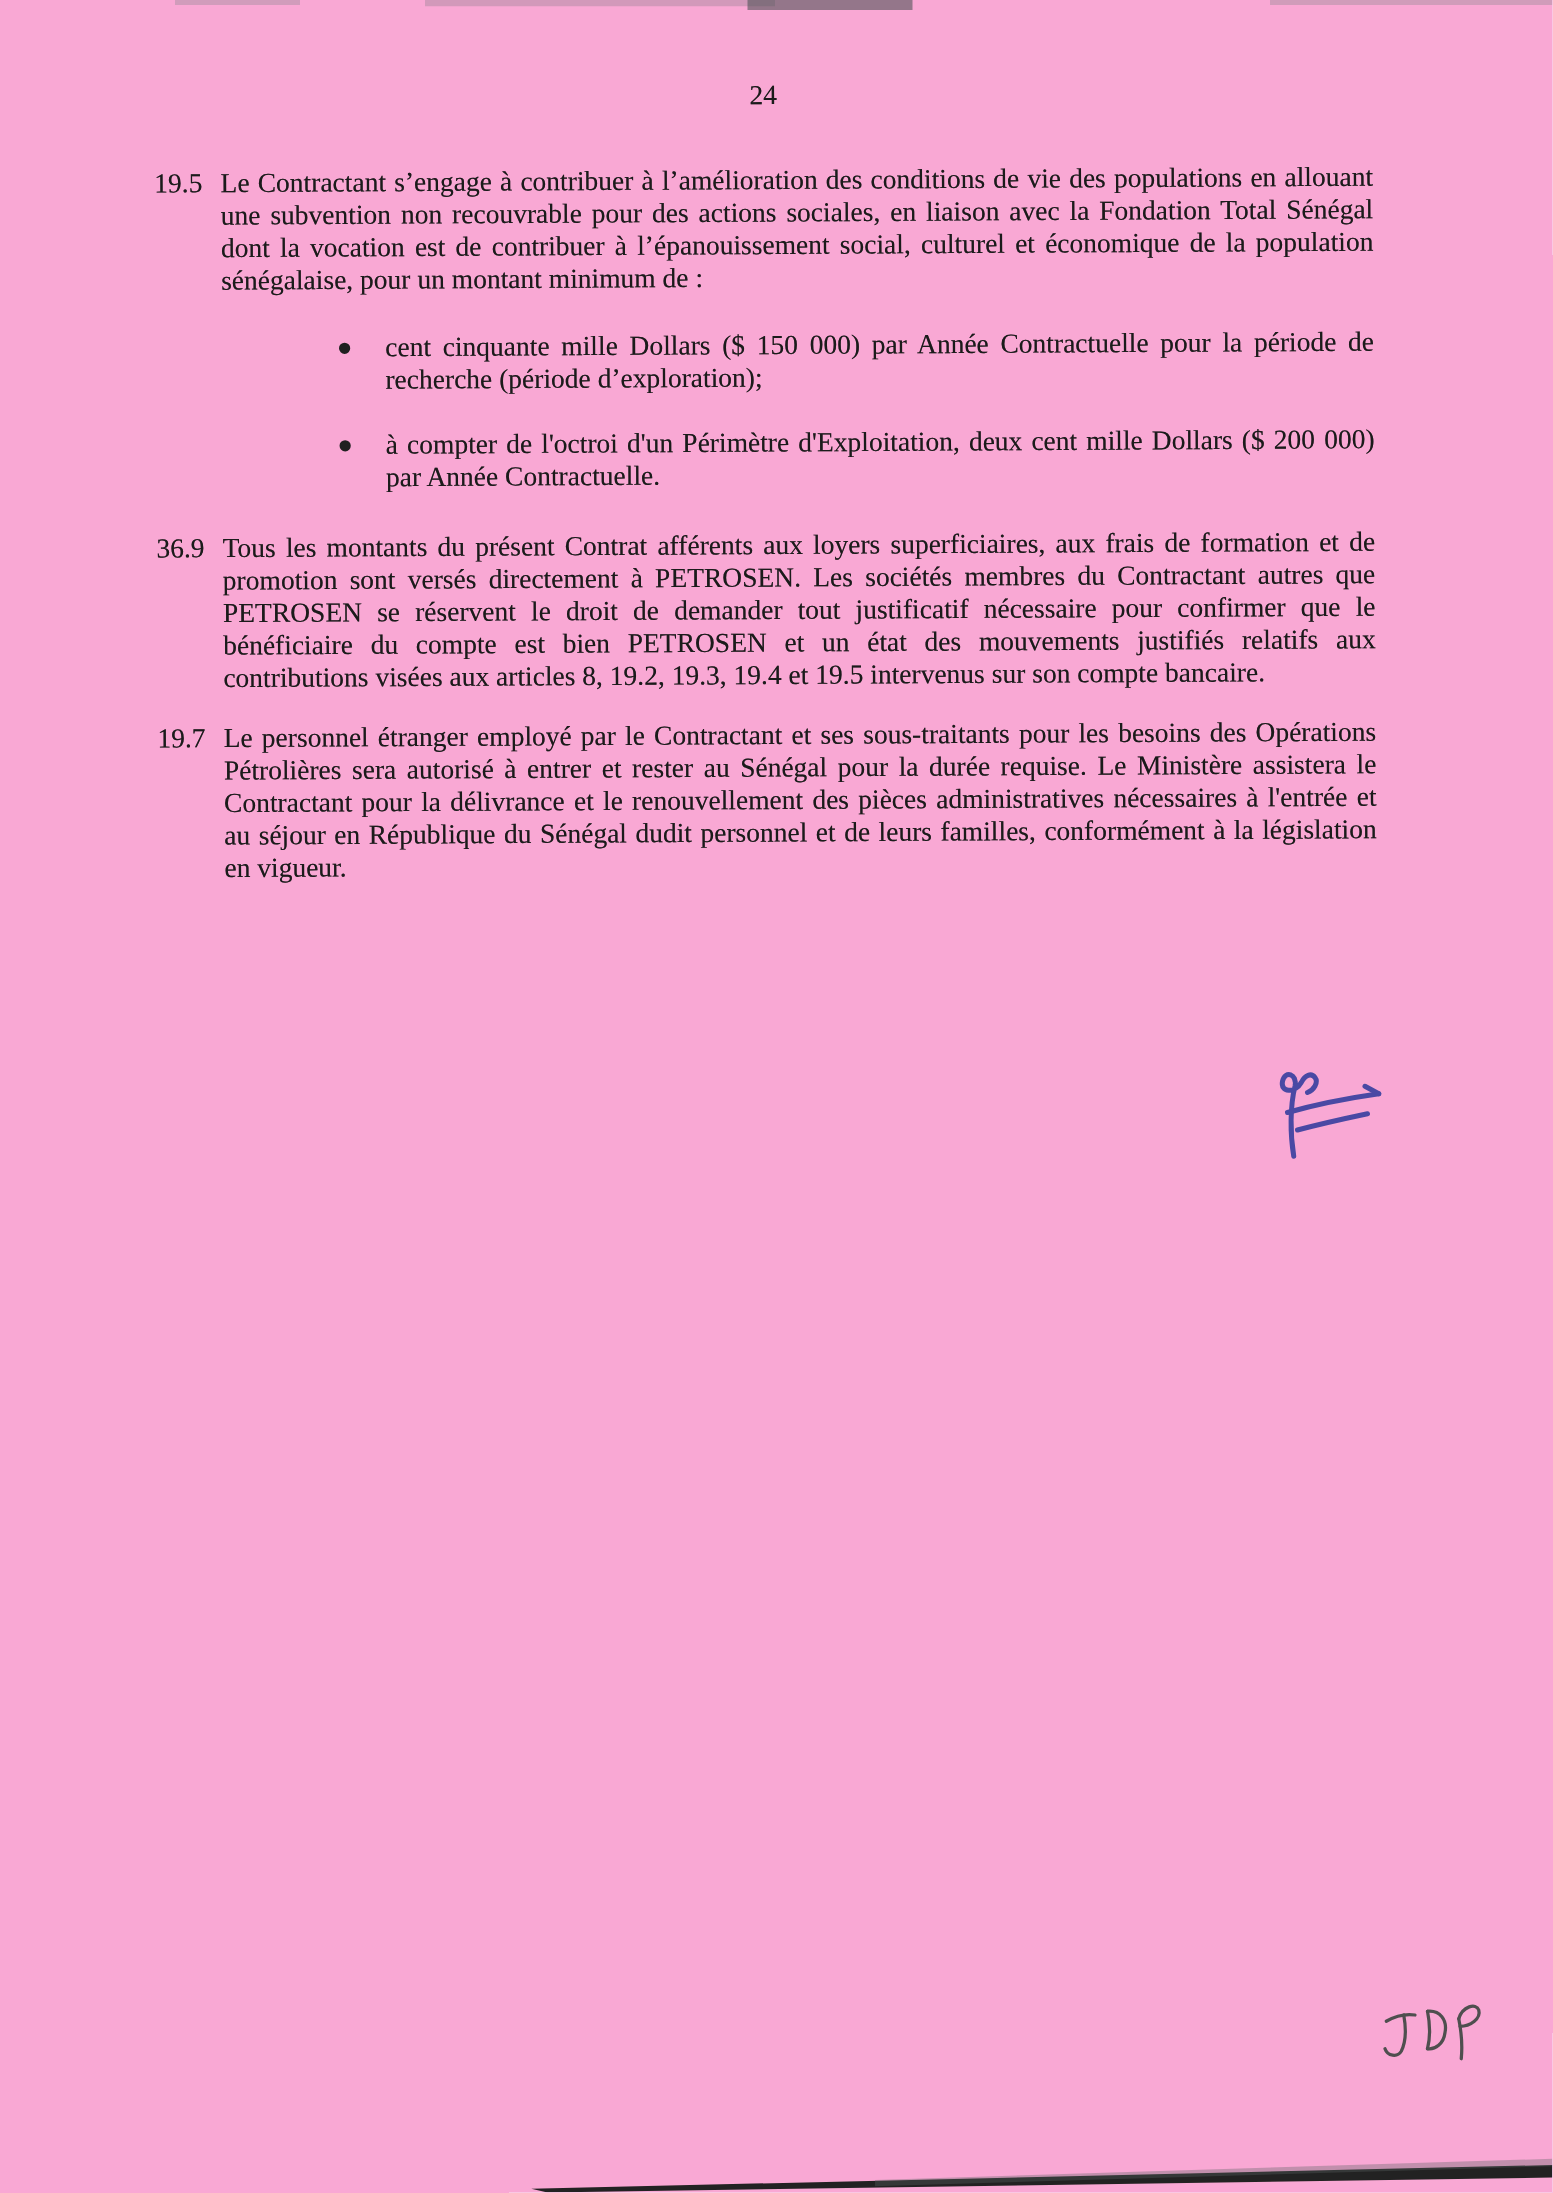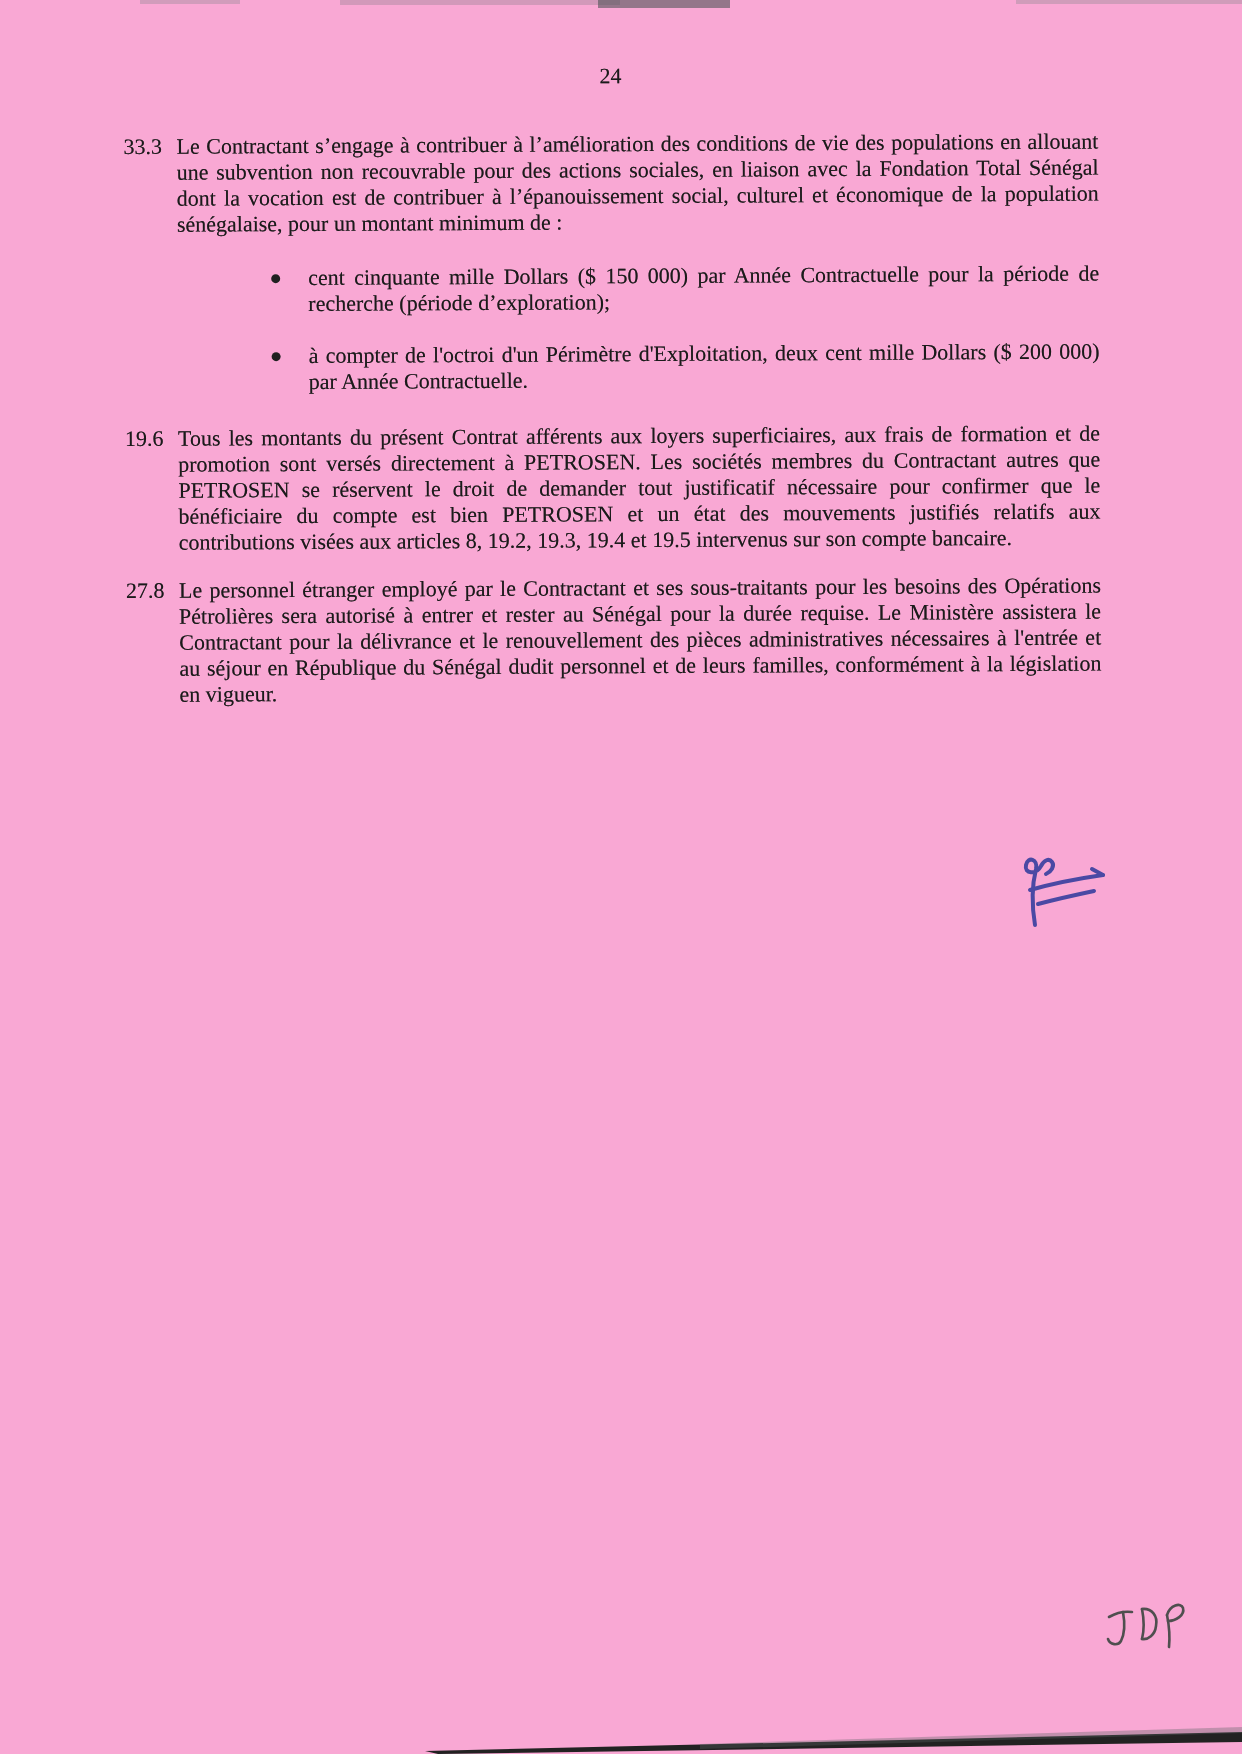--- a/index.html
+++ b/index.html
@@ -82,42 +82,42 @@
   <div class="top-artifact ta1"></div>
   <div class="top-artifact ta2"></div>
   <div class="top-artifact ta3"></div>
   <div class="top-artifact ta4"></div>
 
   <div class="content">
 
     <div class="page-number">24</div>
 
     <div class="sec">
-      <span class="sec-num">33.3</span>
+      <span class="sec-num">19.5</span>
       <p class="sec-body">Le Contractant s’engage à contribuer à l’amélioration des conditions de vie des populations en allouant une subvention non recouvrable pour des actions sociales, en liaison avec la Fondation Total Sénégal dont la vocation est de contribuer à l’épanouissement social, culturel et économique de la population sénégalaise, pour un montant minimum de :</p>
     </div>
 
     <ul class="bullets">
       <li class="bullet-item">
         <span class="bullet-dot"></span>
         <p class="bullet-text">cent cinquante mille Dollars ($ 150 000) par Année Contractuelle pour la période de recherche (période d’exploration);</p>
       </li>
       <li class="bullet-item">
         <span class="bullet-dot"></span>
         <p class="bullet-text">à compter de l'octroi d'un Périmètre d'Exploitation, deux cent mille Dollars ($ 200 000) par Année Contractuelle.</p>
       </li>
     </ul>
 
     <div class="sec sec-196">
-      <span class="sec-num">19.6</span>
+      <span class="sec-num">36.9</span>
       <p class="sec-body">Tous les montants du présent Contrat afférents aux loyers superficiaires, aux frais de formation et de promotion sont versés directement à PETROSEN. Les sociétés membres du Contractant autres que PETROSEN se réservent le droit de demander tout justificatif nécessaire pour confirmer que le bénéficiaire du compte est bien PETROSEN et un état des mouvements justifiés relatifs aux contributions visées aux articles 8, 19.2, 19.3, 19.4 et 19.5 intervenus sur son compte bancaire.</p>
     </div>
 
     <div class="sec sec-197">
-      <span class="sec-num">27.8</span>
+      <span class="sec-num">19.7</span>
       <p class="sec-body">Le personnel étranger employé par le Contractant et ses sous-traitants pour les besoins des Opérations Pétrolières sera autorisé à entrer et rester au Sénégal pour la durée requise. Le Ministère assistera le Contractant pour la délivrance et le renouvellement des pièces administratives nécessaires à l'entrée et au séjour en République du Sénégal dudit personnel et de leurs familles, conformément à la législation en vigueur.</p>
     </div>
 
   </div>
 
   <svg class="ink-mark" style="left:1005px; top:845px;" width="120" height="95" viewBox="0 0 120 95">
     <g fill="none" stroke="#3c42a0" stroke-width="4" stroke-linecap="round" opacity="0.92">
       <path d="M30 80 C27 62 27 40 31 24 C33 14 23 11 21 20 C19 29 31 30 36 21 C39 15 44 13 47 17 C50 21 46 27 41 29"></path>
       <path d="M25 45 C46 39 70 34 98 30"></path>
       <path d="M98 30 L87 24"></path>

